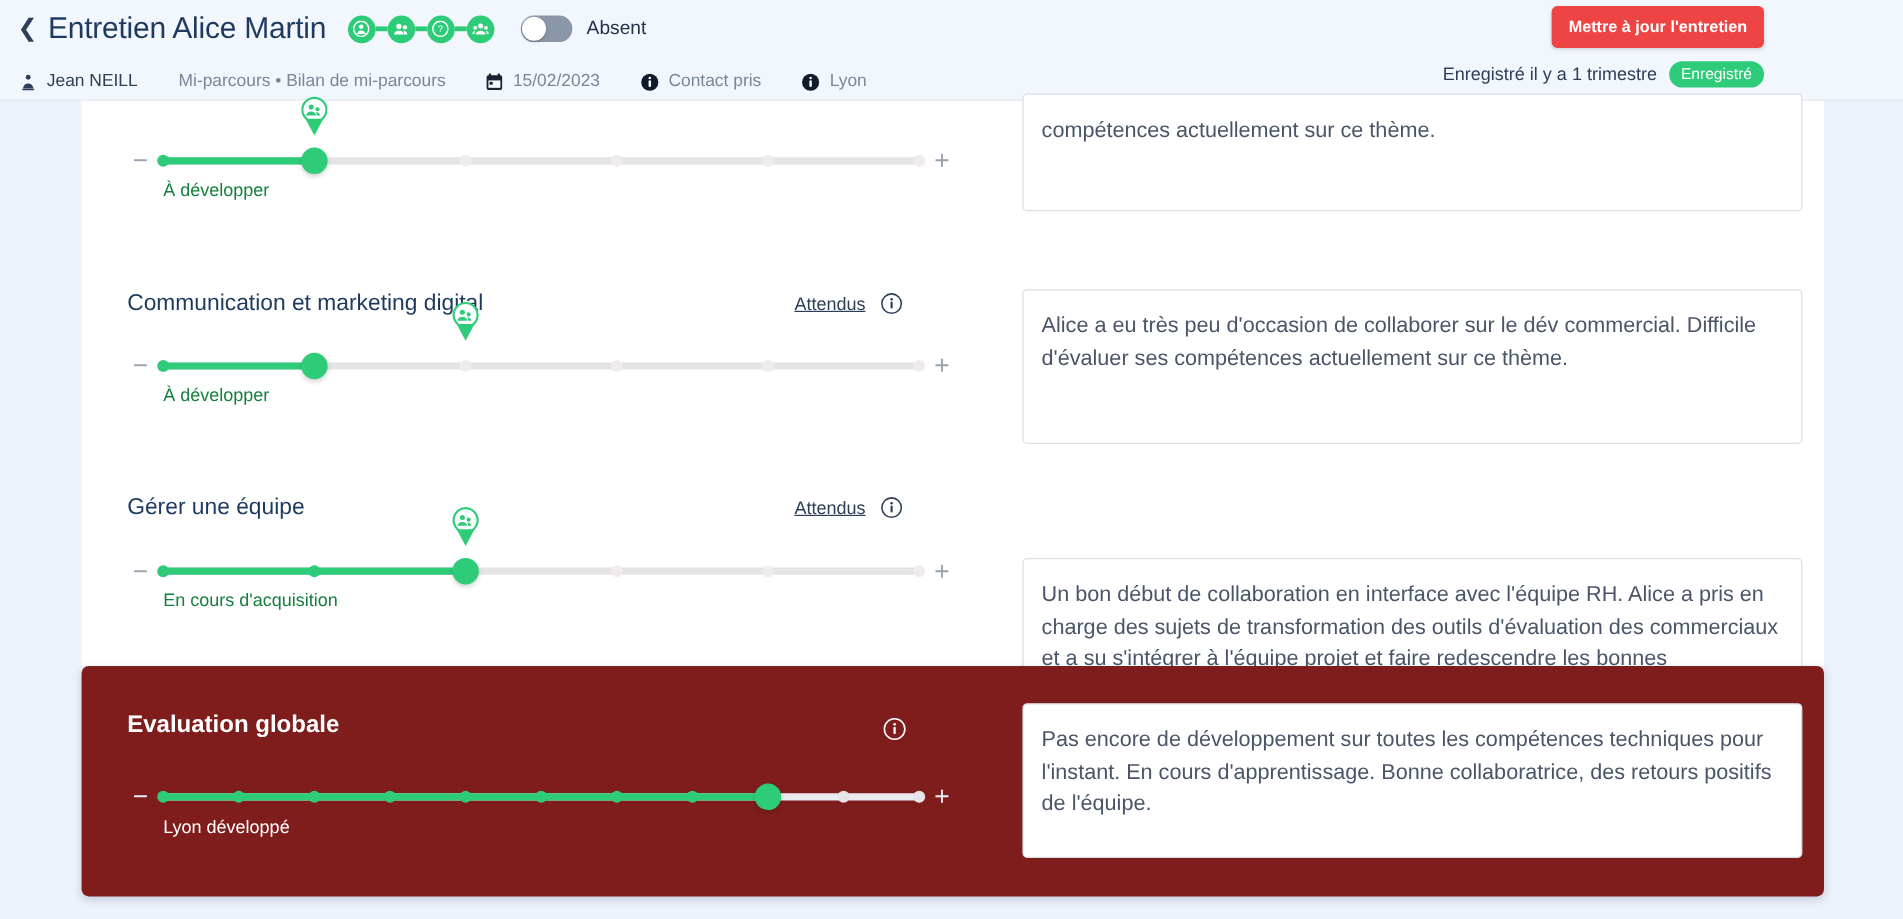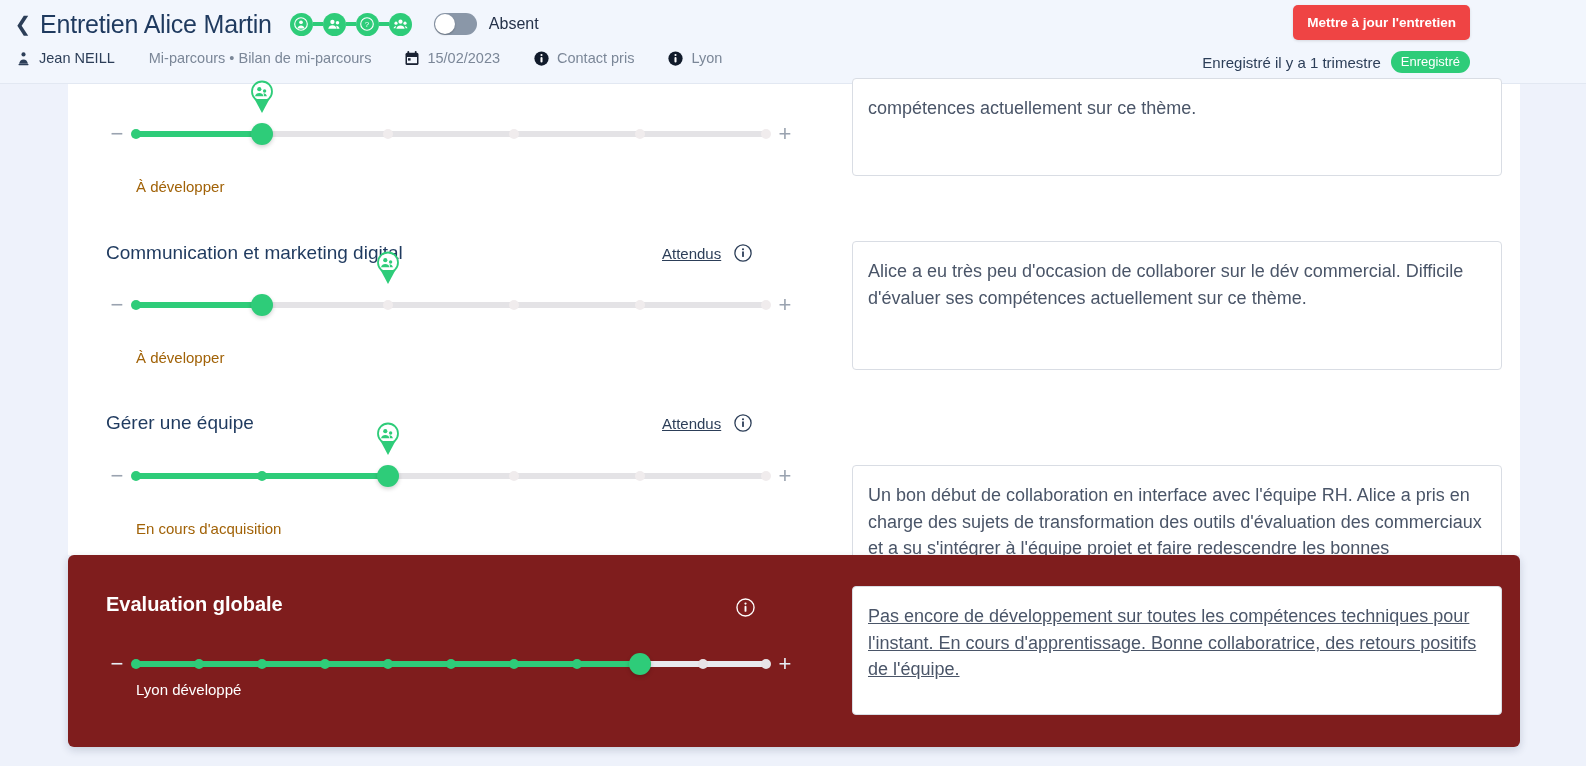--- a/index.html
+++ b/index.html
@@ -98,21 +98,21 @@
     font-size: 16px;
     color: #25324a;
   }
 
   
   .hdr-row2 {
     position: absolute;
     left: 16px; top: 50px;
     height: 26px;
     display: flex;
-    align-items: flex-start;
+    align-items: flex-end;
     font-size: 14.5px;
     color: #7b8798;
   }
   .meta-item {
     display: flex;
     align-items: center;
     white-space: nowrap;
   }
   .meta-item .ic {
     display: flex; align-items: center; justify-content: center;
@@ -263,23 +263,22 @@
     position: absolute;
     top: -43px;
     margin-left: -13px;
     width: 26px; height: 36px;
     pointer-events: none;
   }
   .slider-caption {
     position: absolute;
     left: 68px;
     font-size: 15px;
-    color: #a16207;
-    white-space: nowrap;
-    margin-top: 28px;
+    color: #15803d;
+    white-space: nowrap;
   }
 
   
   .comment-box {
     position: absolute;
     left: 784px;
     width: 650px;
     box-sizing: border-box;
     border: 1px solid #d9dde4;
     border-radius: 4px;
@@ -612,14 +611,14 @@
       <div class="tick on" style="left:70%;"></div>
       <div class="tick" style="left:90%;"></div>
       <div class="tick" style="left:100%;"></div>
       <div class="thumb" style="left:80%;"></div>
     </div>
     <div class="plus">+</div>
   </div>
 
   <div class="glob-caption">Lyon développé</div>
 
-  <div class="comment-box" style="position:absolute;left:784px;top:31px;height:129px;text-decoration:underline;">Pas encore de développement sur toutes  les compétences techniques pour l'instant. En cours d'apprentissage. Bonne collaboratrice, des retours positifs de l'équipe.</div>
+  <div class="comment-box" style="position:absolute;left:784px;top:31px;height:129px;">Pas encore de développement sur toutes  les compétences techniques pour l'instant. En cours d'apprentissage. Bonne collaboratrice, des retours positifs de l'équipe.</div>
 </div>
 
 </body></html>

